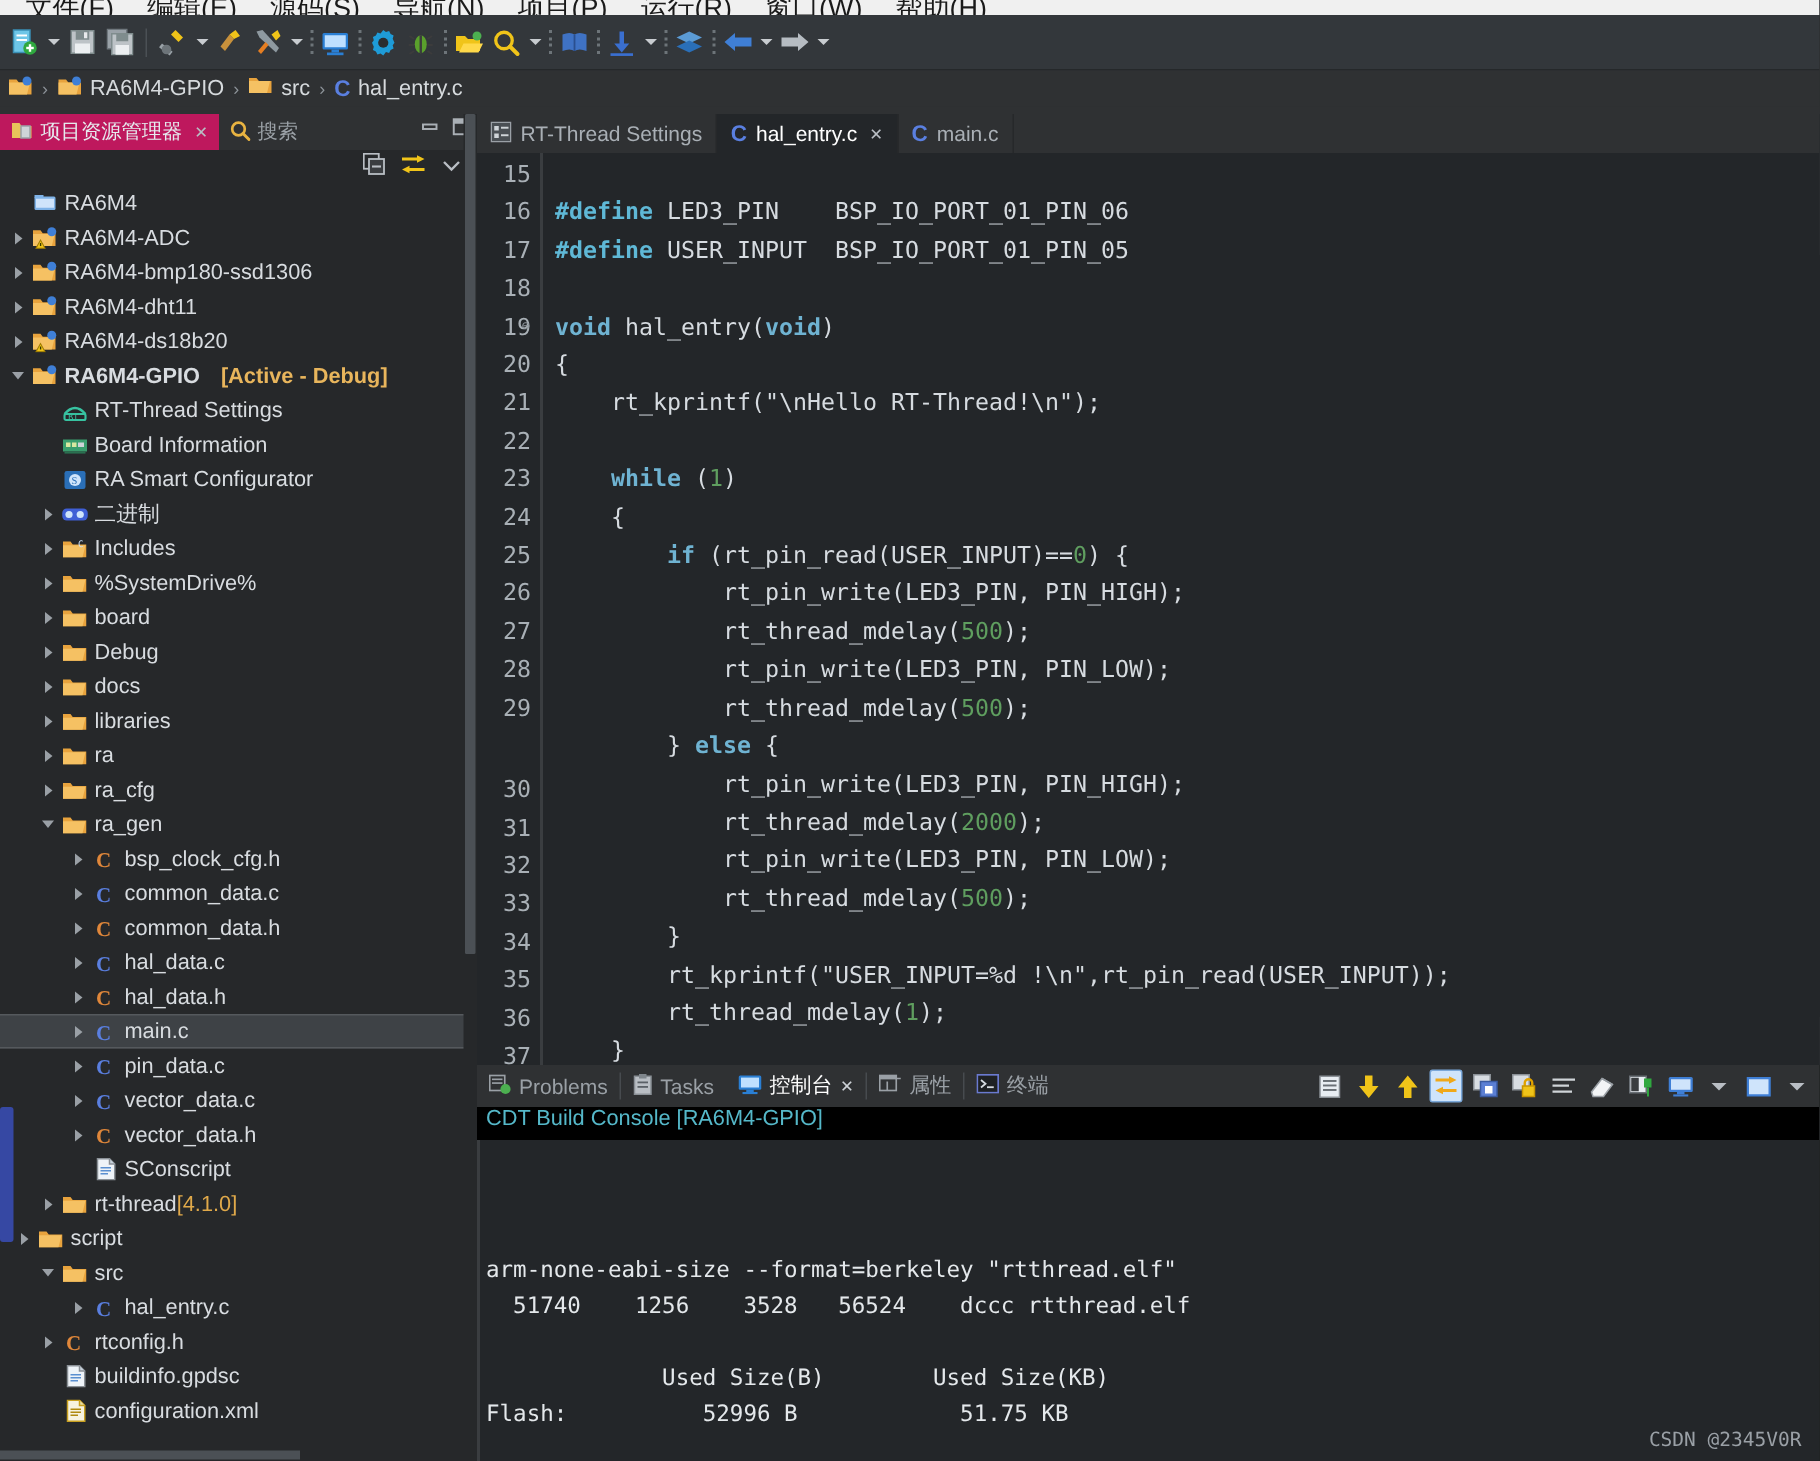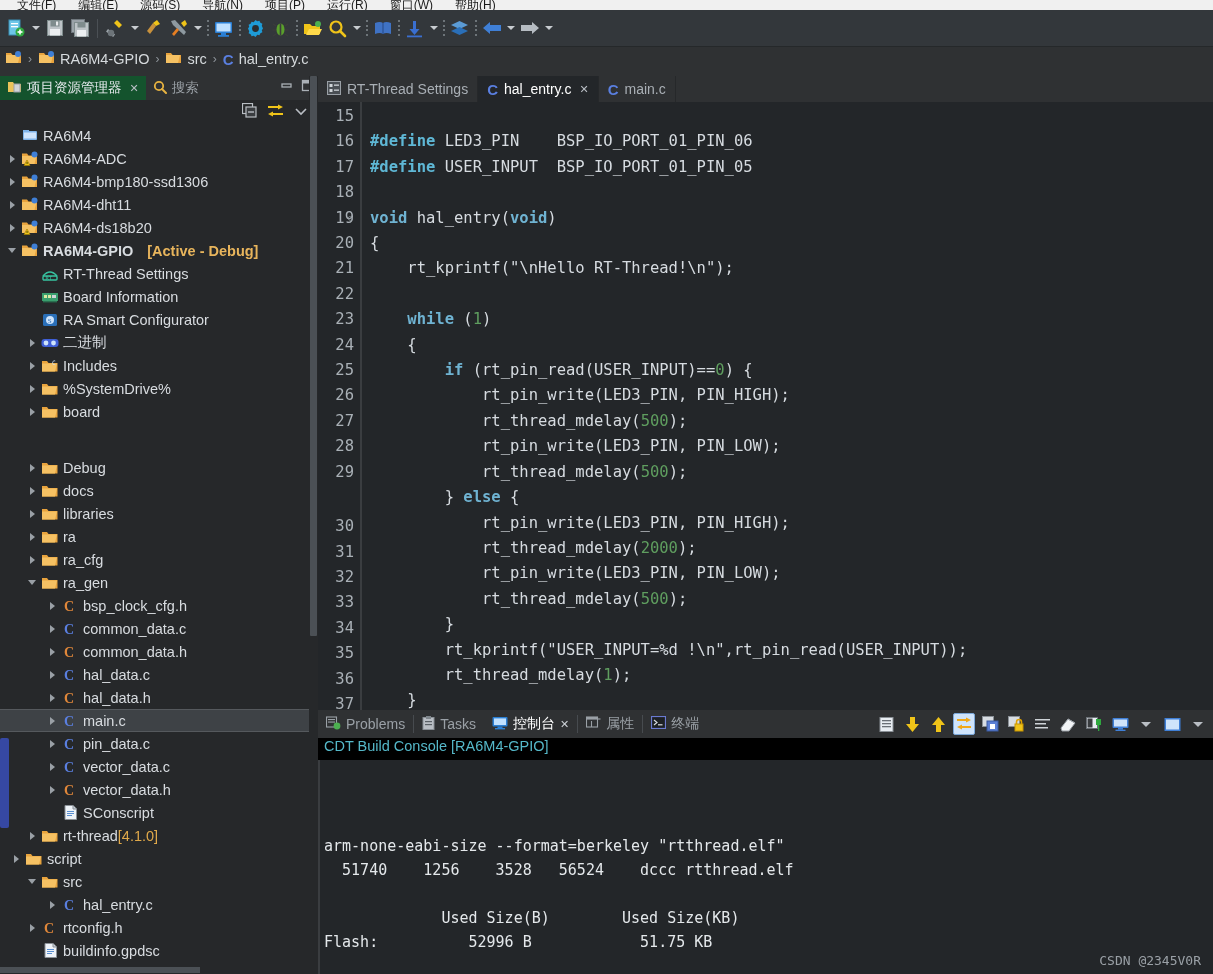--- a/index.html
+++ b/index.html
@@ -8,21 +8,21 @@
     background: #2f3133;
     font-family: "Liberation Sans", sans-serif;
     overflow: hidden;
   }
   #app { position: relative; width: 1213px; height: 974px; }
 
   
   .menubar {
     position: absolute; top: 0; left: 0; width: 1213px; height: 10px;
     background: #f0f0f0; color: #1a1a1a;
-    font-size: 12px; line-height: 10px; overflow: hidden;
+    font-size: 18px; line-height: 10px; overflow: hidden;
     display: flex; align-items: flex-end; padding-left: 6px; white-space: nowrap;
   }
   .menubar .mi { padding: 0 11px; }
 
   
   .toolbar {
     position: absolute; top: 10px; left: 0; width: 1213px; height: 37px;
     background: #33373b; border-bottom: 1px solid #25282a;
     display: flex; align-items: center; padding-left: 4px;
   }
@@ -49,21 +49,21 @@
   
   .left {
     position: absolute; top: 76px; left: 0; width: 318px; height: 898px;
     background: #26282a;
   }
   .left-tabs { height: 24px; display: flex; align-items: flex-end; background: #2f3133; position: relative; }
   .ltab {
     height: 24px; display: flex; align-items: center; gap: 5px;
     padding: 0 7px; font-size: 13.5px; color: #e6eaee;
   }
-  .ltab.active { background: #14532d; align-items: center; }
+  .ltab.active { background: #be185d; align-items: center; }
   .ltab.inactive { color: #9aa0a6; }
   .ltab .x { color: #b9bec4; font-size: 11px; margin-left: 3px; }
   .left-winbtns { position: absolute; right: 4px; top: 2px; display: flex; gap: 8px; align-items: center; }
   .left-toolbar {
     height: 24px; background: #26282a; display: flex; align-items: center;
     justify-content: flex-end; gap: 10px; padding-right: 10px;
   }
   .tree { height: 850px; overflow: hidden; position: relative; font-size: 14.5px; }
   .row {
     display: flex; align-items: center; height: 23px; padding-left: 4px;
@@ -535,21 +535,21 @@
         <div class="row" style="padding-left: 24px;">
           <span class="arrow closed"></span>
           <span class="ico">
             <svg width="18" height="14" viewBox="0 0 18 14">
               <path d="M1 2 h5 l1.5 2 H16.5 v8.5 H1 Z" fill="#e8a33d"></path>
               <path d="M1 4.5 h15 l-2 8 H1 Z" fill="#f5c163"></path>
             </svg>
           </span>
           <span class="lbl">board</span>
         </div>
-        <div class="row" style="padding-left: 24px; margin-top: 33px;">
+        <div class="row" style="padding-left: 24px;">
           <span class="arrow closed"></span>
           <span class="ico">
             <svg width="18" height="14" viewBox="0 0 18 14">
               <path d="M1 2 h5 l1.5 2 H16.5 v8.5 H1 Z" fill="#e8a33d"></path>
               <path d="M1 4.5 h15 l-2 8 H1 Z" fill="#f5c163"></path>
             </svg>
           </span>
           <span class="lbl">Debug</span>
         </div>
         <div class="row" style="padding-left: 24px;">

